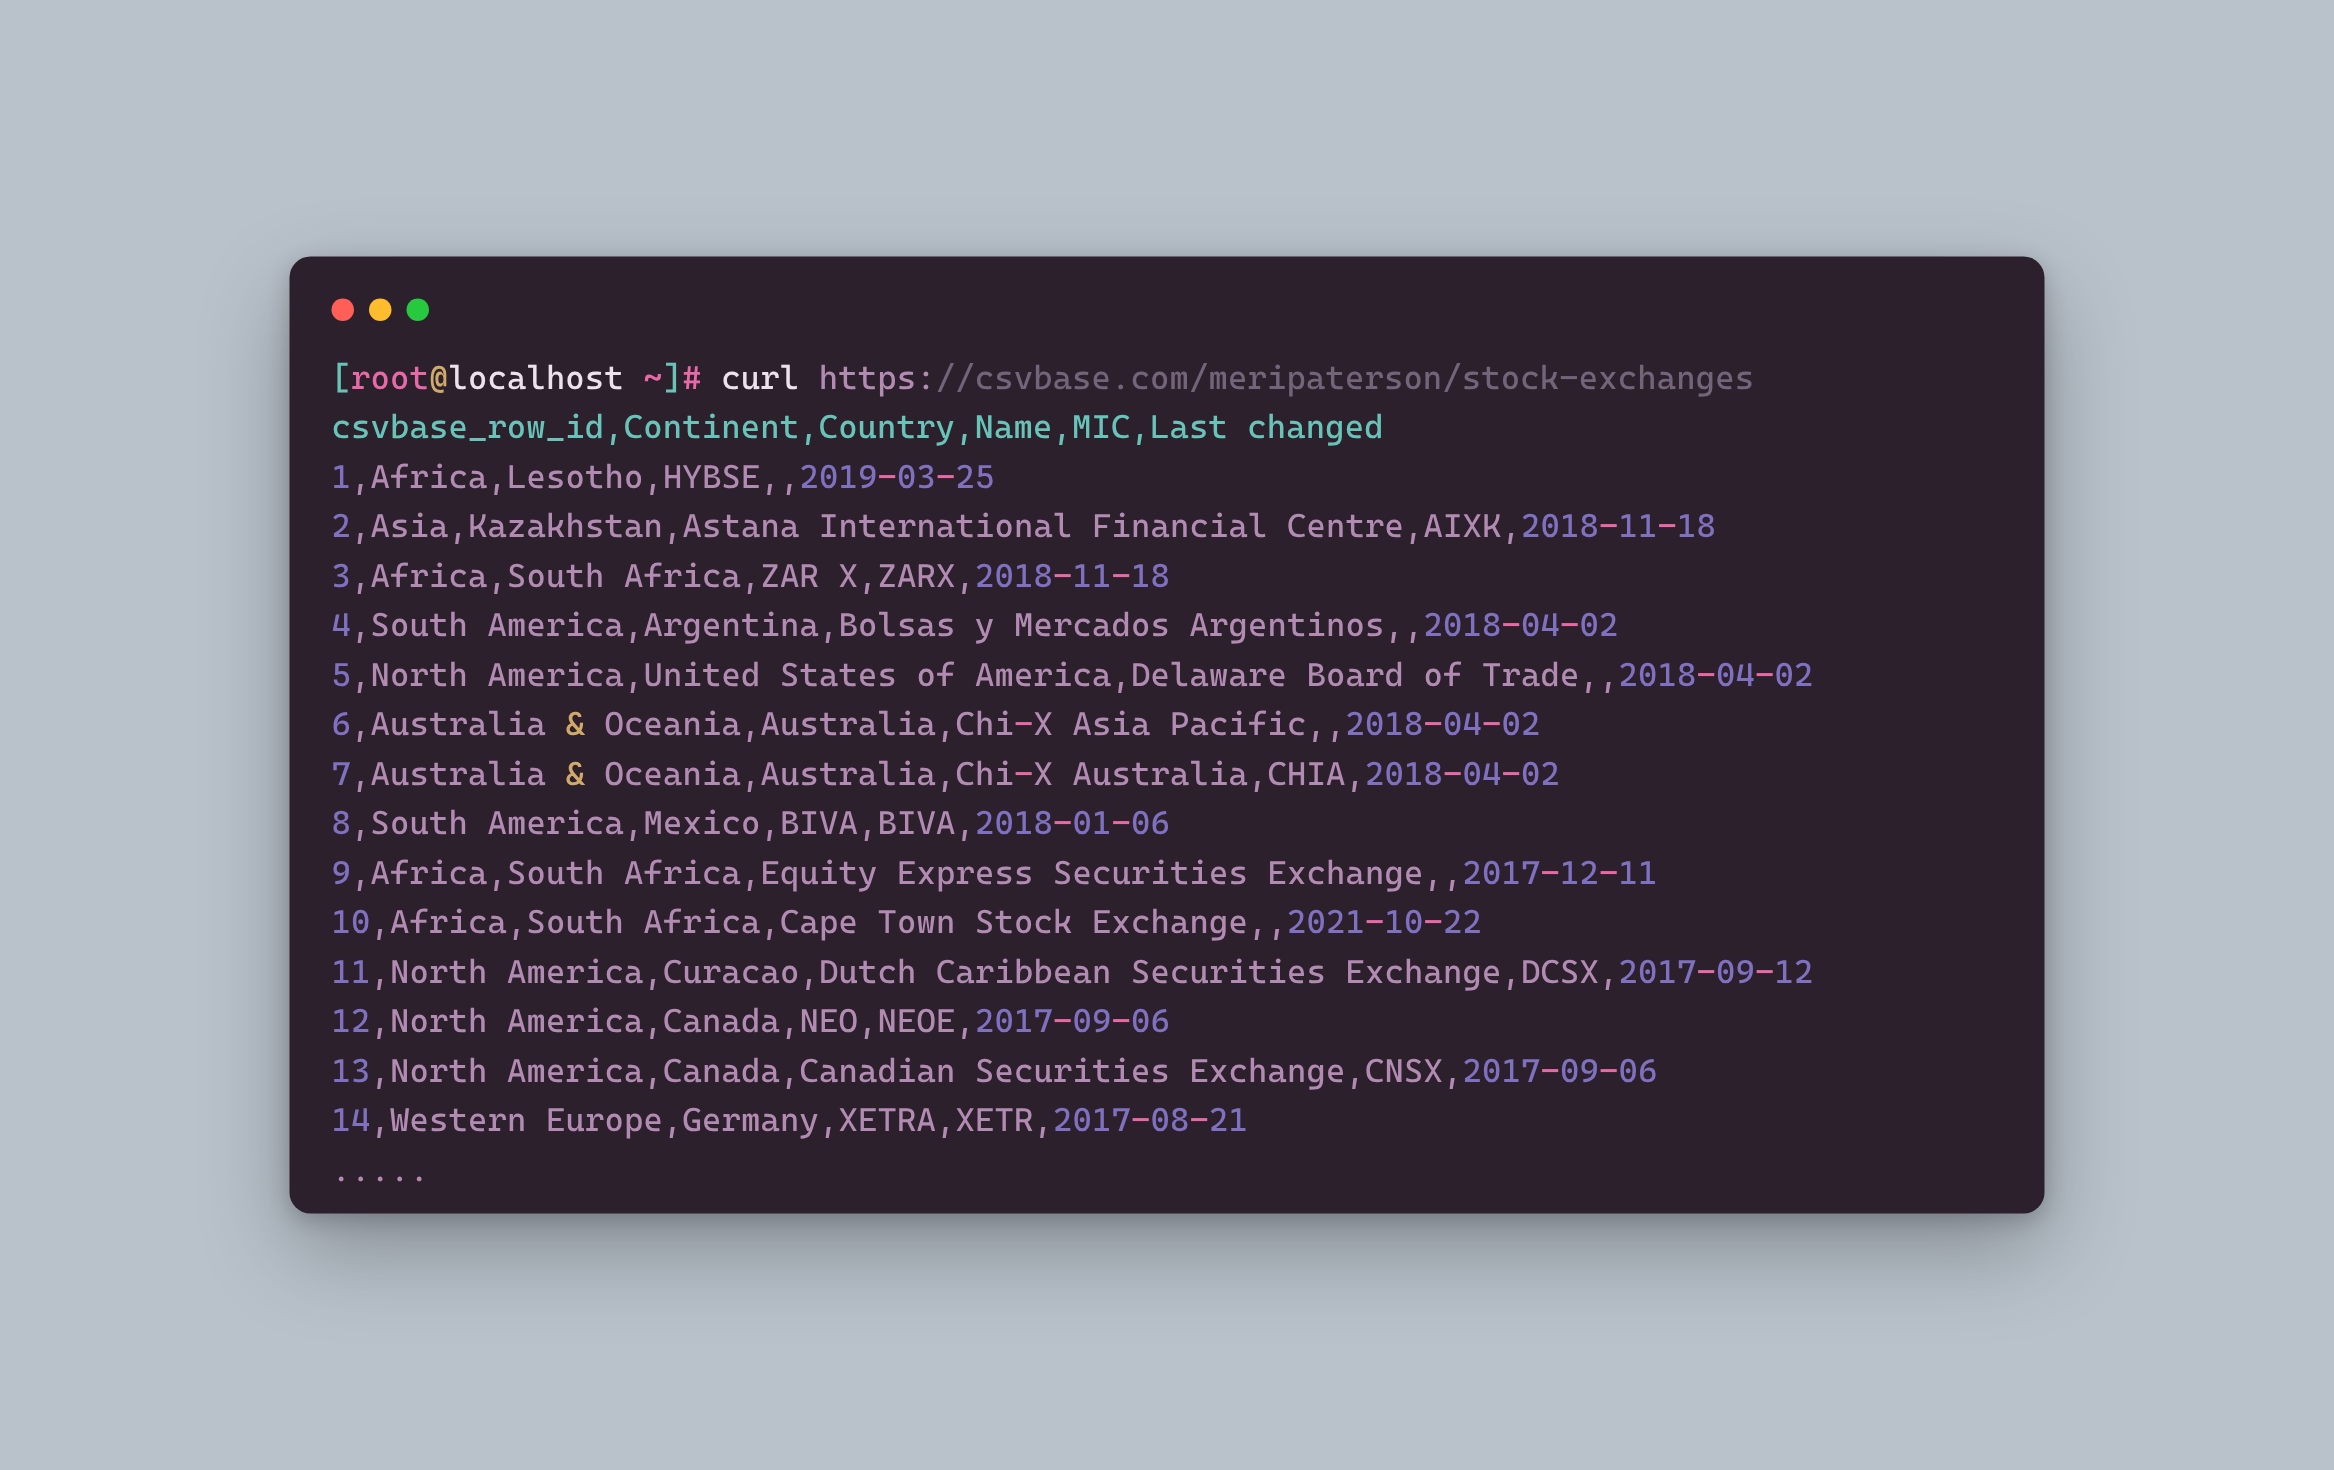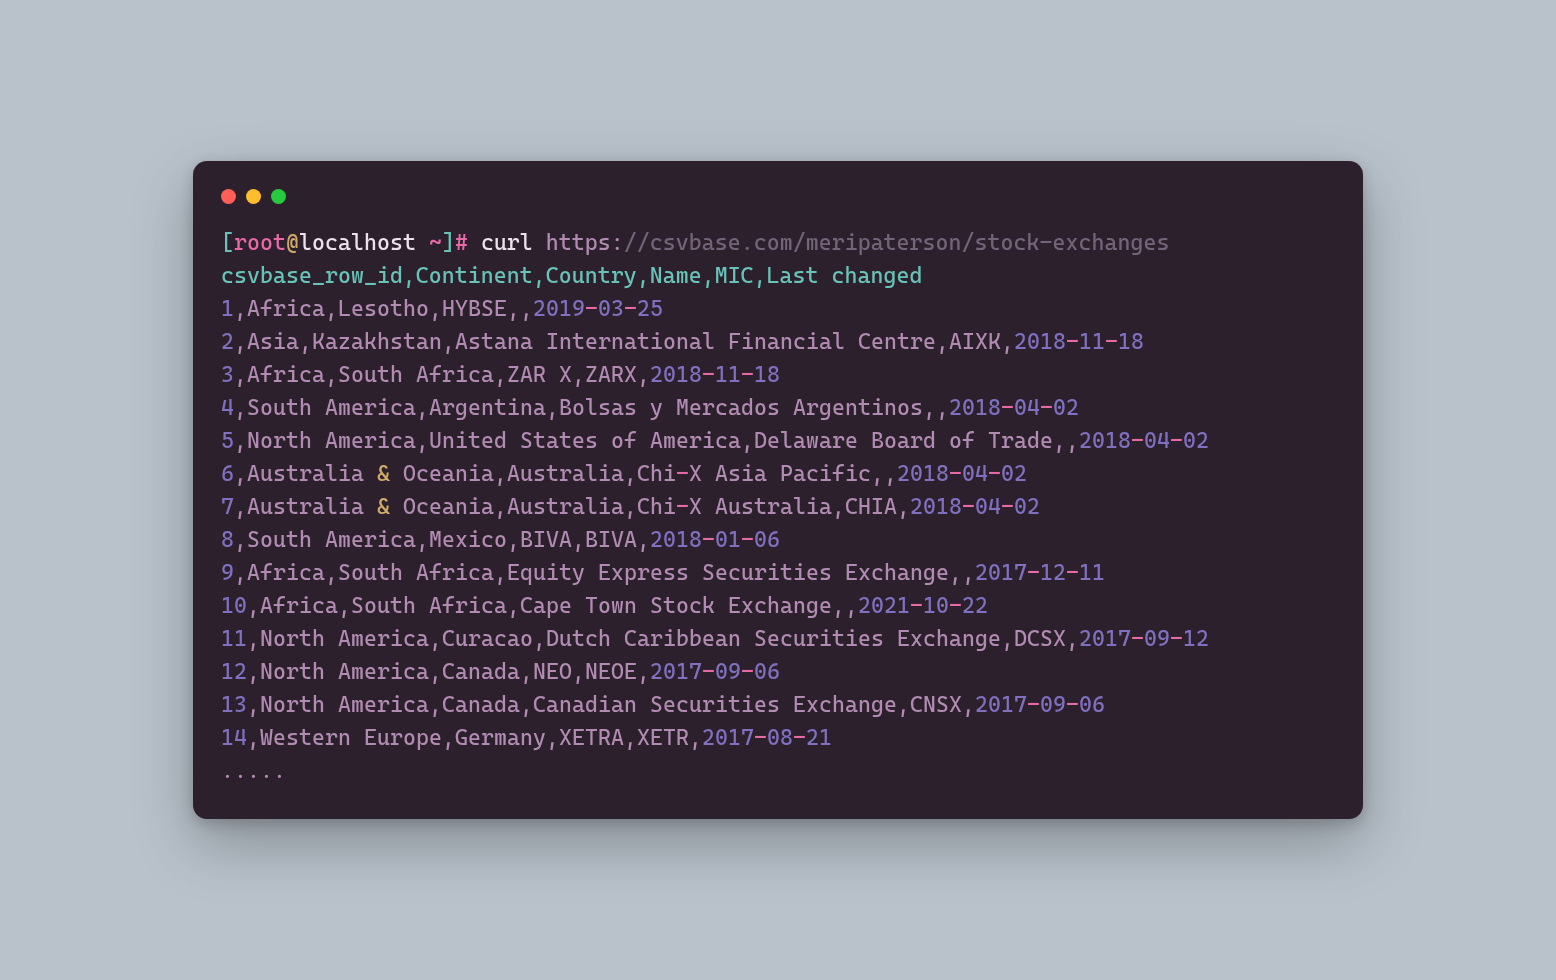--- a/index.html
+++ b/index.html
@@ -15,21 +15,21 @@
     align-items: center;
     justify-content: center;
     width: 100%;
     height: 100%;
   }
   .terminal {
     width: 1170px;
     background: #2c202c;
     border-radius: 14px;
     box-shadow: 0 24px 60px rgba(0,0,0,0.28), 0 4px 14px rgba(0,0,0,0.18);
-    padding: 28px 28px 32px 28px;
+    padding: 28px 28px 12px 28px;
     box-sizing: border-box;
   }
   .traffic {
     display: flex;
     gap: 10px;
     margin-bottom: 22px;
   }
   .dot {
     width: 15px;
     height: 15px;

